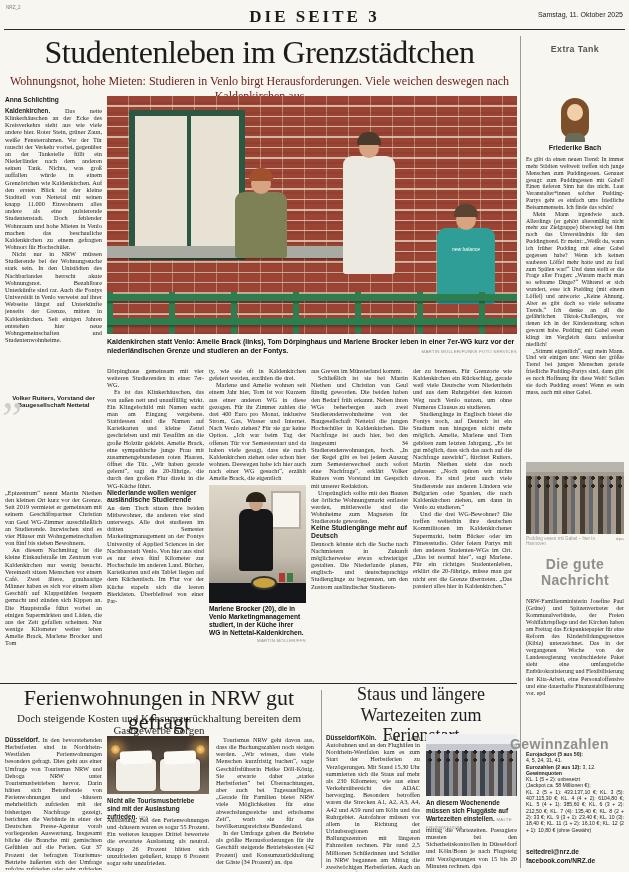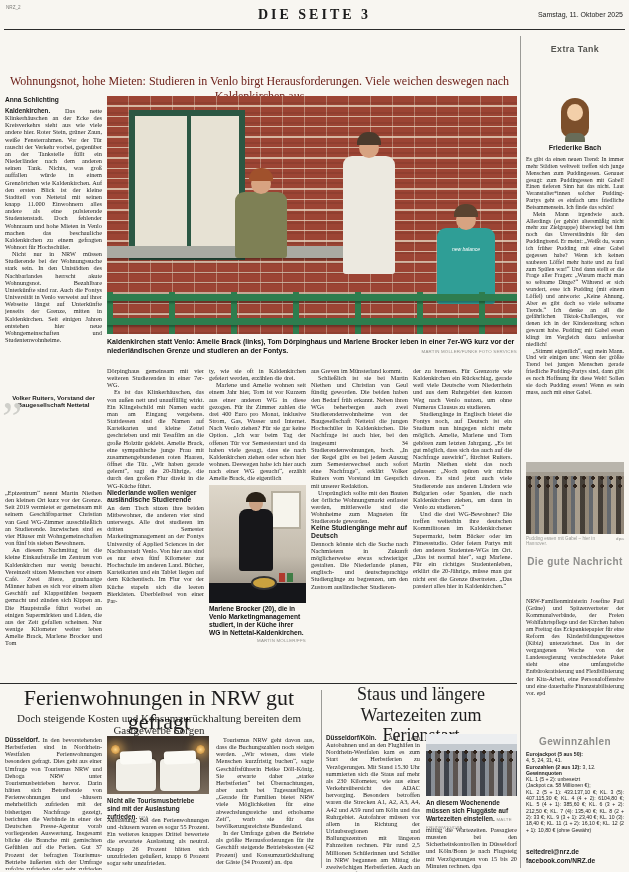--- a/index.html
+++ b/index.html
@@ -13,25 +13,25 @@
   .body-text{font-size:6.3px;line-height:7.15px;text-align:justify;overflow:hidden;}
   .body-text p{margin:0;}
   .body-text p + p{text-indent:7px;}
   .lead-in{font-family:"Liberation Sans",sans-serif;font-weight:bold;}
   .colsub{font-family:"Liberation Sans",sans-serif;font-weight:bold;font-size:6.8px;line-height:7.6px;
           text-align:left;margin:4px 0 2px;text-indent:0 !important;}
   .caption{font-family:"Liberation Sans",sans-serif;font-weight:bold;font-size:6.6px;line-height:8px;
            text-align:left;color:#111;}
   .credit{font-family:"Liberation Sans",sans-serif;font-weight:normal;font-size:4.4px;color:#8d8d89;
           letter-spacing:.2px;}
-  .gray-label{font-family:"Liberation Sans",sans-serif;font-weight:bold;font-size:10px;color:#8f8f8c;
+  .gray-label{font-family:"Liberation Sans",sans-serif;font-weight:bold;font-size:14px;color:#8f8f8c;
               text-align:center;letter-spacing:.4px;}
   
   .edition{top:5px;left:6px;font-size:4.6px;color:#7c7c78;}
-  .masthead{top:7px;left:0;right:0;text-align:center;font-weight:bold;font-size:14px;letter-spacing:3px;}
+  .masthead{top:7px;left:0;right:0;text-align:center;font-weight:bold;font-size:17px;letter-spacing:3px;}
   .dateline{top:11px;right:6px;font-size:7px;}
   
   .headline-main{top:35px;left:0;width:519px;text-align:center;font-size:32px;line-height:34px;letter-spacing:-.5px;}
   .deck-main{top:74px;left:2px;width:515px;text-align:center;font-size:12px;color:#6e221b;}
   .byline{top:96px;left:5px;font-weight:bold;font-size:6.6px;}
   
   .pq{top:389px;left:5px;width:97px;height:96px;}
   .pq-mark{position:absolute;top:-16px;left:-3px;font-size:46px;line-height:40px;color:#cfcfca;}
   .pq-text{padding-top:12px;font-family:"Liberation Sans",sans-serif;font-size:10.2px;line-height:11.6px;
            text-align:center;color:#101010;}
@@ -95,41 +95,42 @@
   .av-hair{position:absolute;left:3px;top:0;width:28px;height:40px;border-radius:14px 14px 10px 10px;background:#7c4f2b;}
   .av-face{position:absolute;left:9px;top:6px;width:16px;height:17px;border-radius:50%;background:#f3cfa9;}
   .av-body{position:absolute;left:7px;bottom:0;width:20px;height:9px;border-radius:6px 6px 0 0;background:#686c58;}
   .xd-author{top:144px;left:526px;width:98px;text-align:center;font-family:"Liberation Sans",sans-serif;font-weight:bold;font-size:7px;}
   .xd-body{top:156px;left:526px;width:98px;height:302px;font-size:5.9px;line-height:6.85px;}
   .pud-cap{top:536px;left:526px;width:98px;font-size:4.6px;color:#9a9a96;font-family:"Liberation Sans",sans-serif;}
   .pud-cap .credit{float:right;}
   .gn-label{top:556px;left:526px;width:98px;}
   .gn-head{top:571px;left:526px;width:98px;font-family:"Liberation Sans",sans-serif;font-weight:bold;font-size:10px;line-height:11.5px;}
   .gn-body{top:598px;left:526px;width:98px;height:132px;font-size:6px;line-height:7.05px;}
-  .gz-label{top:736px;left:526px;width:98px;}
+  .gz-label{top:736px;left:510px;width:98px;}
   .gz-block{top:751px;left:526px;width:98px;height:94px;font-family:"Liberation Sans",sans-serif;font-size:5.2px;line-height:6.3px;text-align:left;overflow:hidden;}
   .gz-block b{font-size:5.2px;}
   .gz-quotas{text-align:justify;}
   .contact{top:848px;left:526px;width:98px;font-family:"Liberation Sans",sans-serif;font-weight:bold;font-size:6.6px;line-height:8.6px;}
   
   .fer-head{top:686px;left:0;width:318px;text-align:center;font-size:22px;line-height:24px;}
   .fer-deck{top:712px;left:0;width:318px;text-align:center;font-size:11px;color:#2a2a28;}
   .sta-head{top:684px;left:324px;width:194px;text-align:center;font-size:18px;line-height:20.5px;}
   .cap2{font-family:"Liberation Sans",sans-serif;font-weight:bold;font-size:6.4px;line-height:7.8px;}
 </style>
 </head>
 <body>
 
 <div class="page">
 
   <div class="abs sans edition">NRZ_2</div>
   <div class="abs serif masthead">DIE SEITE 3</div>
   <div class="abs sans dateline">Samstag, 11. Oktober 2025</div>
   <div class="rule" style="top:29px;left:4px;right:4px;height:1px;"></div>
 
+  <div class="abs headline-main">Studentenleben im Grenzstädtchen</div>
   <div class="abs deck-main">Wohnungsnot, hohe Mieten: Studieren in Venlo birgt Herausforderungen. Viele weichen deswegen nach Kaldenkirchen aus</div>
   <div class="abs sans byline">Anna Schlichting</div>
 
   <div class="photo ph-main">
     <div class="window">
         <div class="winbar"></div>
       </div>
     <div class="ledge"></div>
     <div class="person p-amelie"></div>
     <div class="person p-tom"></div>

